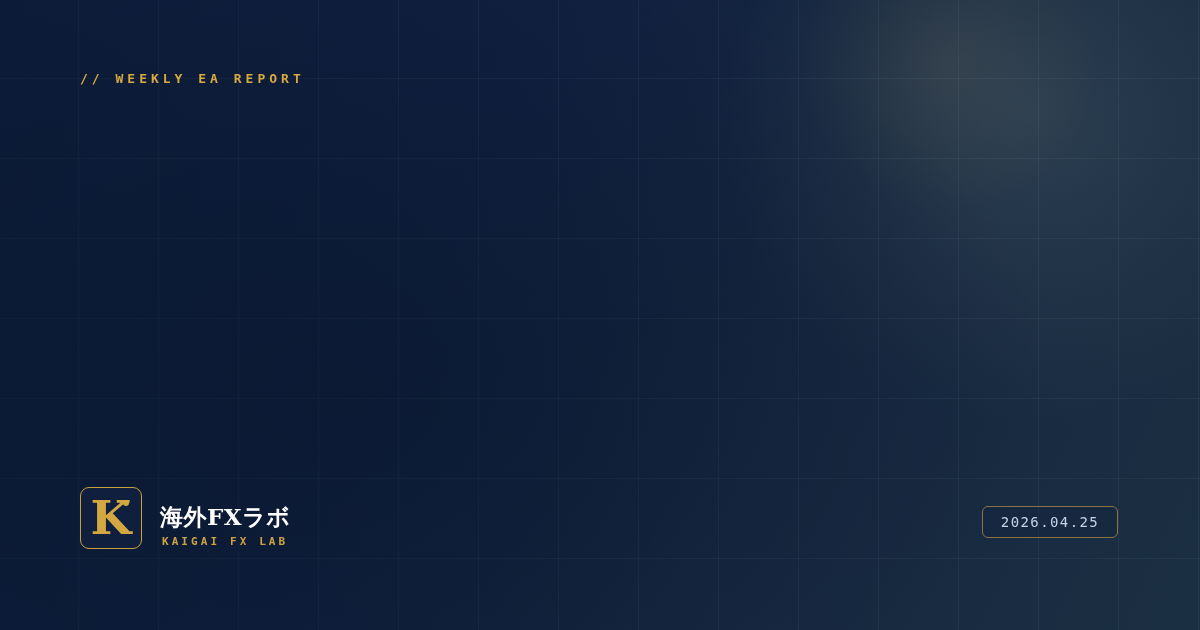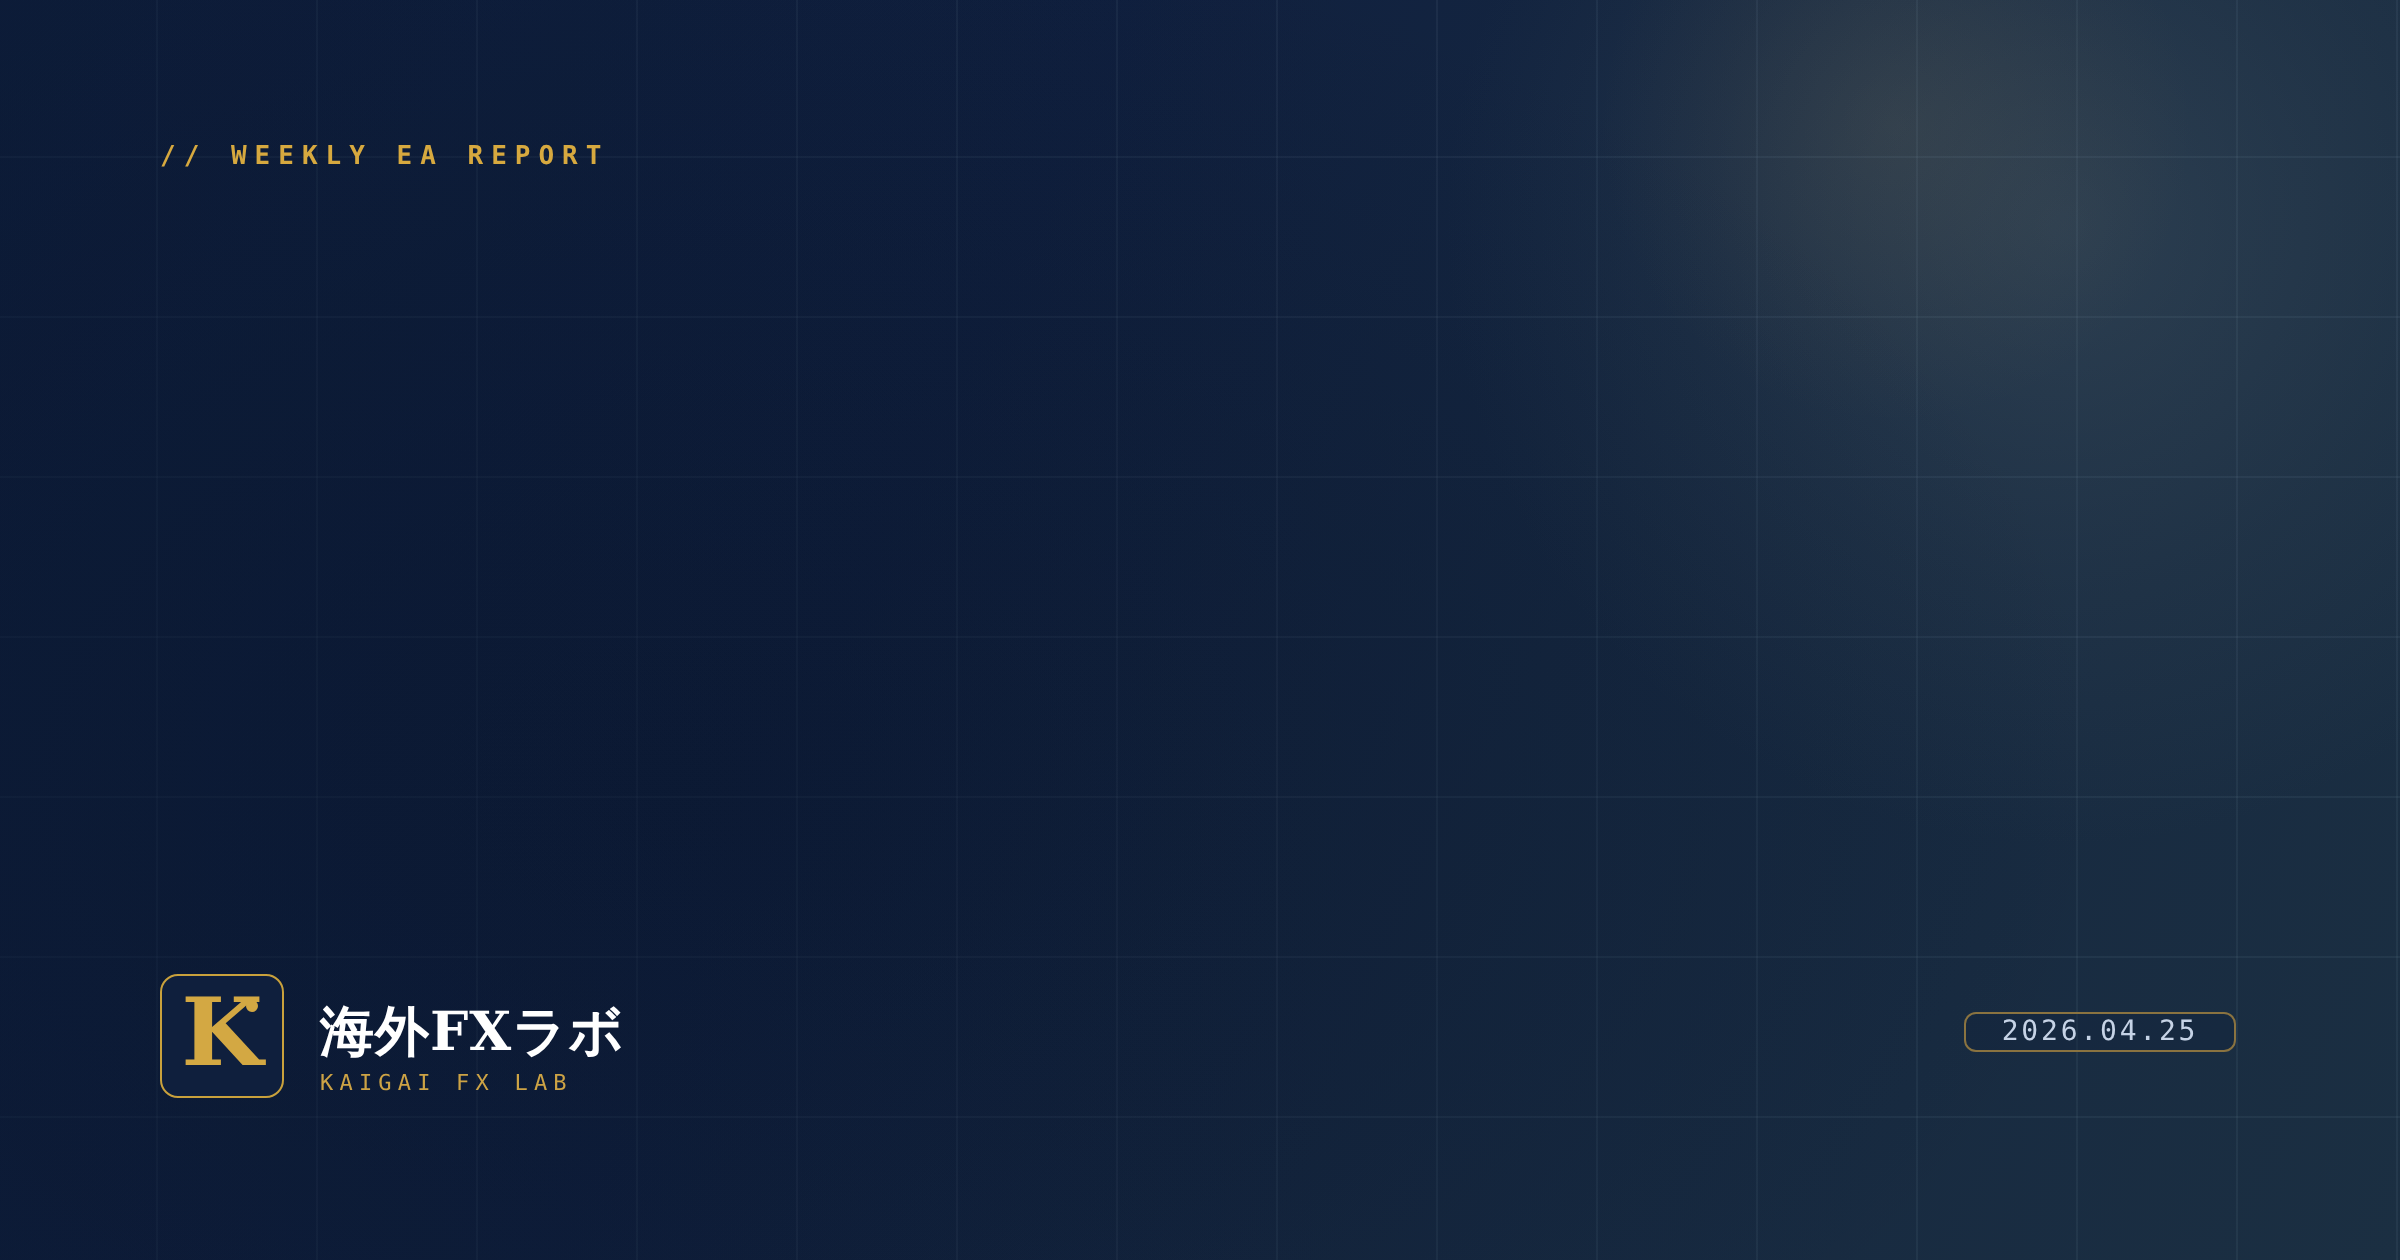--- a/index.html
+++ b/index.html
@@ -158,43 +158,44 @@
   }
   .brand-text {
     display: flex;
     flex-direction: column;
     justify-content: center;
     gap: 3px;
   }
   .brand-ja {
     font-family: "DejaVu Serif", "Liberation Serif", serif;
     font-weight: 700;
-    font-size: 27px;
+    font-size: 23px;
     line-height: 30px;
     letter-spacing: 0.5px;
     color: #ffffff;
     white-space: nowrap;
     margin-top: 14px;
   }
   .brand-en {
     font-family: "DejaVu Sans Mono", "Liberation Mono", monospace;
     font-size: 11px;
-    font-weight: 400;
+    font-weight: 700;
     letter-spacing: 3.1px;
     color: #cda345;
     white-space: nowrap;
+    text-align: center;
   }
 
   
   .date-badge {
     position: absolute;
     left: 982px;
     top: 506px;
     width: 136px;
-    height: 20px;
+    height: 32px;
     box-sizing: border-box;
     border: 1px solid #8a7340;
     border-radius: 6px;
     background: rgba(18,34,60,0.35);
     display: flex;
     align-items: center;
     justify-content: center;
     font-family: "DejaVu Sans Mono", "Liberation Mono", monospace;
     font-size: 14px;
     letter-spacing: 1.4px;

